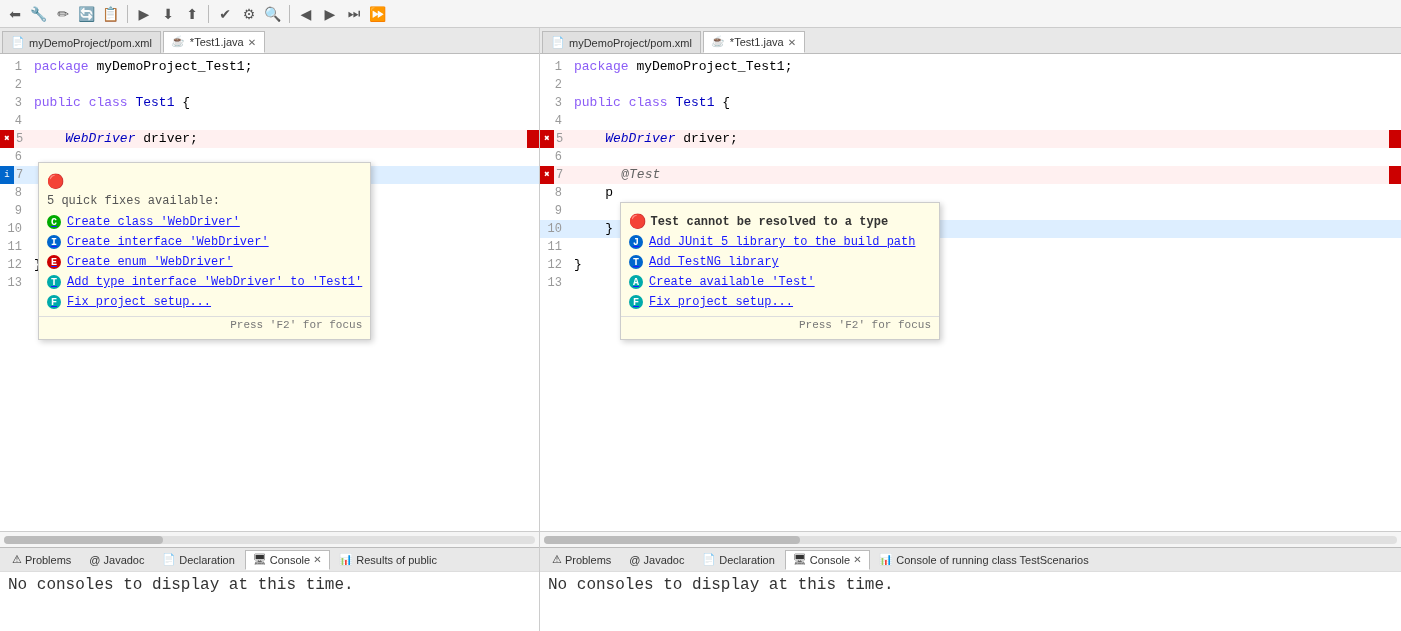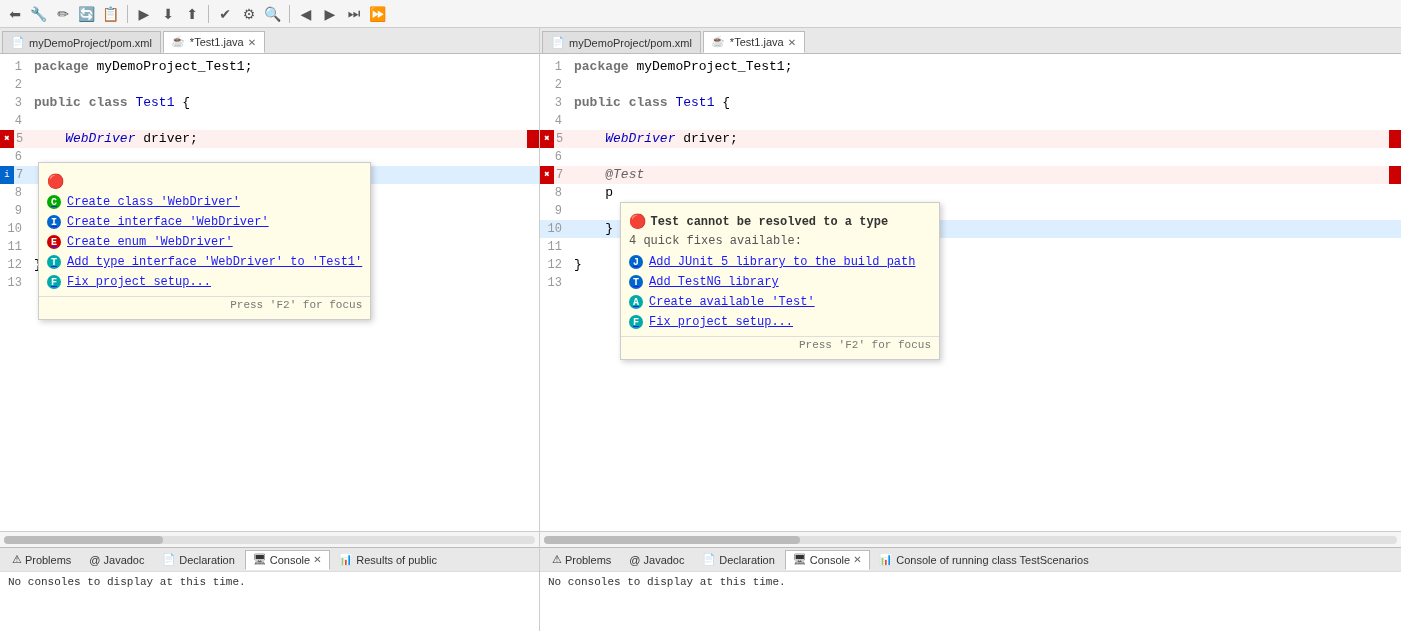--- a/index.html
+++ b/index.html
@@ -125,23 +125,23 @@
       font-size: 12px;
       user-select: none;
     }
     .line-content {
       padding-left: 4px;
       white-space: pre;
       flex: 1;
     }
 
     
-    .kw { color: #737373; font-weight: bold; }
+    .kw { color: #8b5cf6; font-weight: normal; }
     .type { color: #0000c0; }
-    .annotation { color: #646464; }
+    .annotation { color: #646464; margin-left: 16px; }
 
     
     .line-error-bg { background: #fff0f0; }
 
     
     .quick-fix-popup {
       position: absolute;
       background: #fffde7;
       border: 1px solid #ccc;
       box-shadow: 2px 2px 6px rgba(0,0,0,0.2);
@@ -252,21 +252,21 @@
     .bottom-tab-icon {
       font-size: 11px;
     }
 
     
     .console-area {
       flex: 0 0 60px;
       background: #fff;
       padding: 4px 8px;
       font-family: 'Courier New', monospace;
-      font-size: 11px;
+      font-size: 16px;
       color: #333;
       border-top: 1px solid #ddd;
     }
 
     
     .gutter-error {
       position: absolute;
       left: 0; top: 0;
       width: 14px; height: 18px;
       background: #cc0000;
@@ -399,20 +399,23 @@
 
       <div class="code-line">
         <span class="line-num">13</span>
         <span class="line-content"></span>
       </div>
 
       <div class="quick-fix-popup" style="top: 108px; left: 38px;">
         <div class="quick-fix-header">
           <span class="error-icon">🔴</span>
         </div>
+        <div class="quick-fix-subheader">
+          <span>5 quick fixes available:</span>
+        </div>
         <div class="quick-fix-item">
           <span class="quick-fix-icon icon-green">C</span>
           <span>Create class 'WebDriver'</span>
         </div>
         <div class="quick-fix-item">
           <span class="quick-fix-icon icon-blue">I</span>
           <span>Create interface 'WebDriver'</span>
         </div>
         <div class="quick-fix-item">
           <span class="quick-fix-icon icon-red">E</span>
@@ -550,23 +553,20 @@
       <div class="code-line">
         <span class="line-num">13</span>
         <span class="line-content"></span>
       </div>
 
       <div class="quick-fix-popup" style="top: 148px; left: 80px;">
         <div class="quick-fix-header">
           <span class="error-icon">🔴</span>
           <span>Test cannot be resolved to a type</span>
         </div>
-        <div class="quick-fix-subheader">
-          <span>4 quick fixes available:</span>
-        </div>
         <div class="quick-fix-item">
           <span class="quick-fix-icon icon-blue">J</span>
           <span>Add JUnit 5 library to the build path</span>
         </div>
         <div class="quick-fix-item">
           <span class="quick-fix-icon icon-blue">T</span>
           <span>Add TestNG library</span>
         </div>
         <div class="quick-fix-item">
           <span class="quick-fix-icon icon-cyan">A</span>

